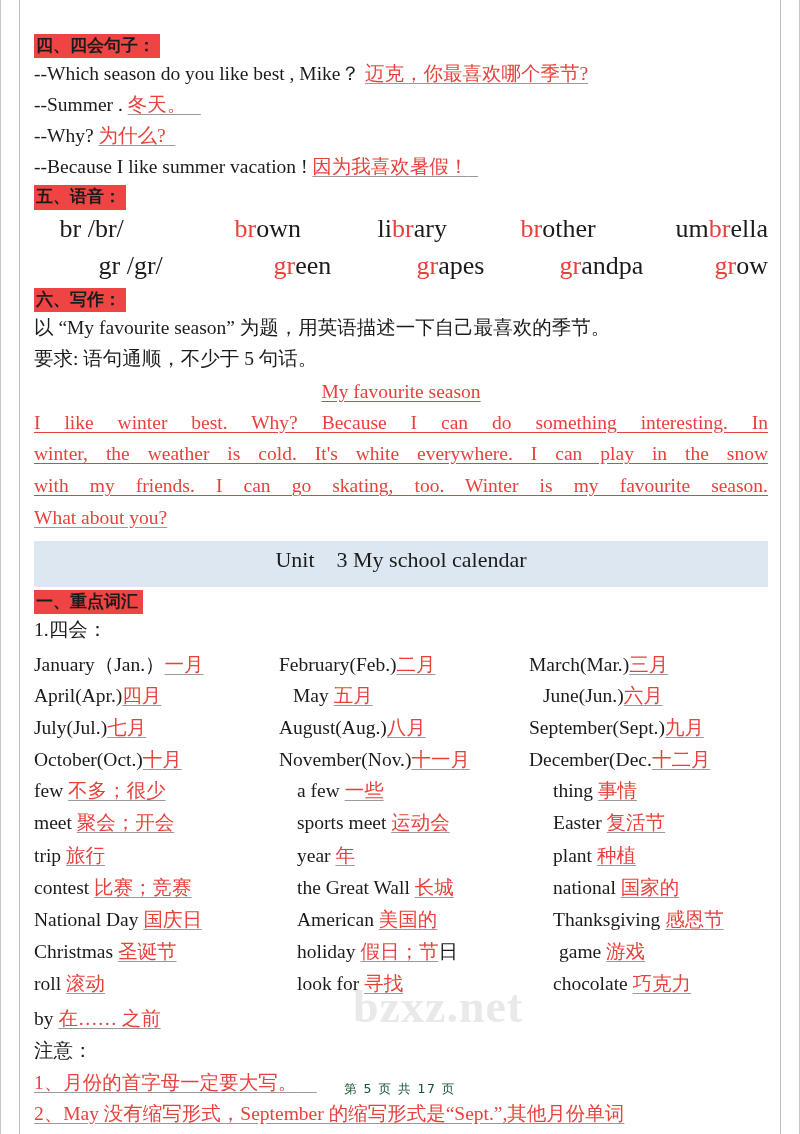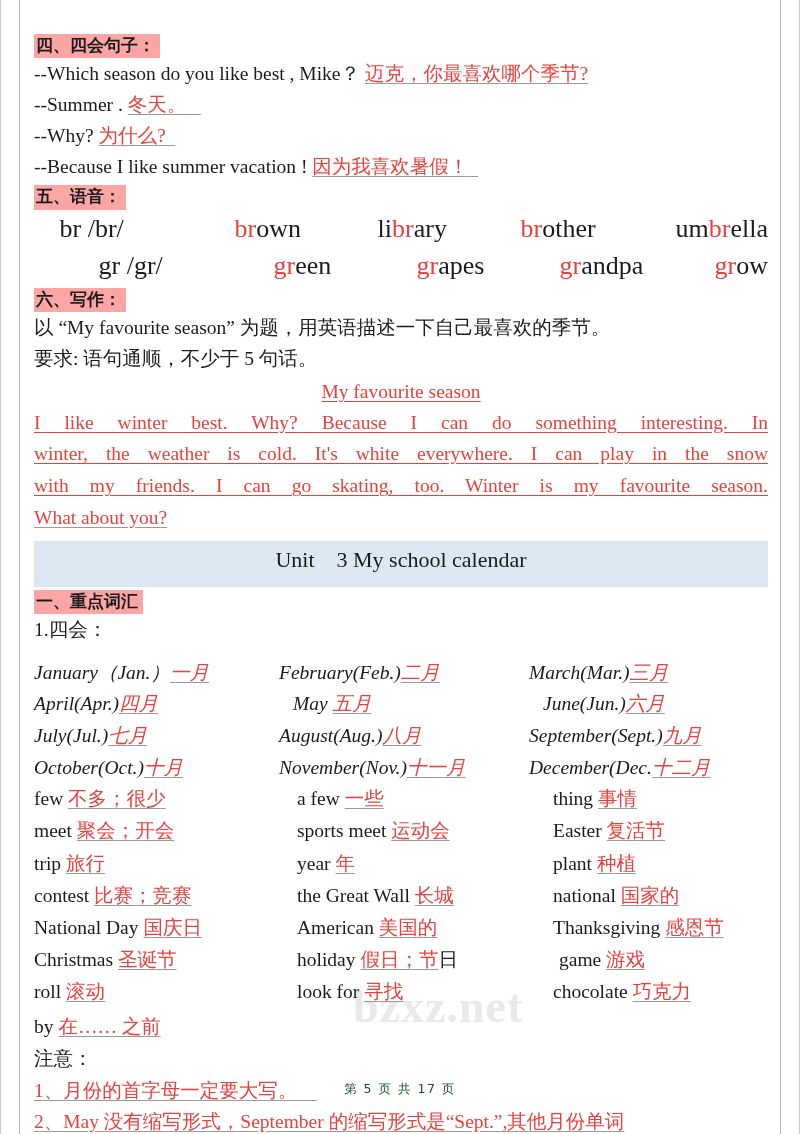--- a/index.html
+++ b/index.html
@@ -50,21 +50,21 @@
   }
 
   .layer { position: relative; z-index: 2; }
 
   
   .sec-head {
     font-family: "DejaVu Sans", "Liberation Sans", sans-serif;
     font-weight: bold;
     font-size: 17px;
     color: #1b1b1b;
-    background: #fca5a5;
+    background: #ef4444;
     display: inline-block;
     padding: 1px 5px 2px 2px;
     line-height: 1.25;
     margin: 0 0 1px 0;
   }
 
   .line {
     font-size: 19.5px;
     line-height: 1.58;
     white-space: nowrap;
@@ -131,21 +131,21 @@
     background: #dde7f1;
     text-align: center;
     font-size: 22px;
     line-height: 1.55;
     color: #1b1b1b;
     margin: 7px 0 3px 0;
     padding: 2px 0 10px 0;
   }
 
   
-  .mgrid { margin-top: 11px; font-style: italic; }
+  .mgrid { margin-top: 3px; }
   .mrow {
     display: flex;
     font-size: 19.5px;
     line-height: 1.62;
     white-space: nowrap;
   }
   .mrow > div:nth-child(1) { width: 245px; }
   .mrow > div:nth-child(2) { width: 250px; }
   .mrow > div:nth-child(3) { width: auto; }
   .mrow.indent2 > div:nth-child(2) { padding-left: 14px; }

